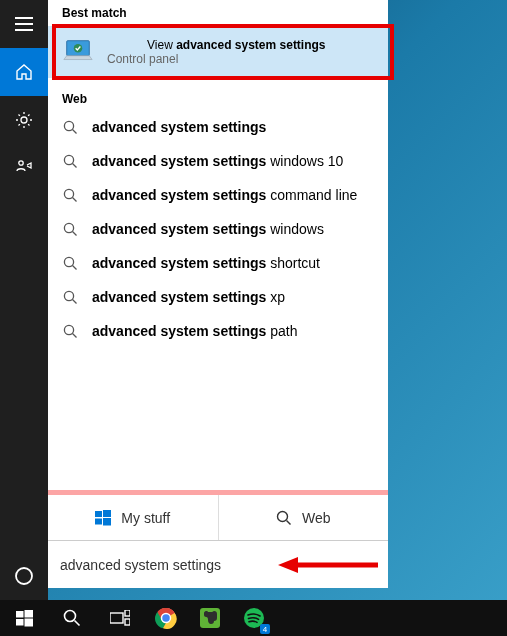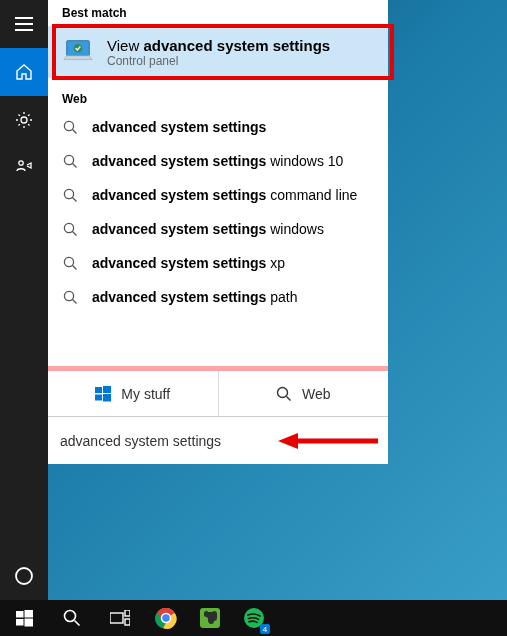--- a/index.html
+++ b/index.html
@@ -3,30 +3,30 @@
 <meta charset="utf-8">
 <style>
   * { margin: 0; padding: 0; box-sizing: border-box; font-family: "Segoe UI", sans-serif; }
   body { width: 507px; height: 636px; overflow: hidden; position: relative; background: linear-gradient(135deg, #0b4a6e 0%, #1b7aa8 40%, #3aa0c9 100%); }
   
   .sidebar { position: absolute; left: 0; top: 0; width: 48px; height: 600px; background: #1f1f1f; display: flex; flex-direction: column; }
   .sidebar-item { width: 48px; height: 48px; display: flex; align-items: center; justify-content: center; color: #fff; cursor: pointer; }
   .sidebar-item.active { background: #0078d7; }
   .sidebar-spacer { flex: 1; }
   
-  .search-panel { position: absolute; left: 48px; top: 0; width: 340px; height: 464px; background: #fff; display: flex; flex-direction: column; }
+  .search-panel { position: absolute; left: 48px; top: 0; width: 340px; height: 588px; background: #fff; display: flex; flex-direction: column; }
   
   .section-header { font-size: 12px; font-weight: 600; color: #000; padding: 6px 14px 6px 14px; }
   
   .best-match { position: relative; margin: 0 0 8px 0; }
   .best-match-row { display: flex; align-items: center; gap: 13px; padding: 10px 14px; background: #cde6f7; }
   .highlight-box { position: absolute; top: -2px; left: 4px; right: -6px; bottom: -2px; border: 4px solid #e60000; pointer-events: none; }
   .laptop-icon { width: 32px; height: 32px; display: flex; align-items: center; justify-content: center; }
   .bm-text { display: flex; flex-direction: column; }
-  .bm-title { font-size: 15px; color: #000; }
+  .bm-title { font-size: 12px; color: #000; margin-left: 40px; }
   .bm-title b { font-weight: 600; }
   .bm-sub { font-size: 12px; color: #666; }
   
   .web-header { padding: 6px 14px 4px 14px; font-size: 12px; font-weight: 600; color: #000; }
   
   .suggestions { flex: 1; overflow: hidden; }
   .sug-row { display: flex; align-items: center; gap: 14px; padding: 9px 14px; cursor: pointer; }
   .sug-icon { width: 16px; height: 16px; flex: none; display: flex; align-items: center; justify-content: center; color: #555; }
   .sug-text { font-size: 14px; color: #000; }
   .sug-text b { font-weight: 600; }
@@ -139,20 +139,29 @@
         </span>
         <span class="sug-text"><b>advanced system settings</b><span> windows</span></span>
       </div>
       <div class="sug-row">
         <span class="sug-icon">
           <svg width="15" height="15" viewBox="0 0 15 15">
             <circle cx="6" cy="6" r="4.6" fill="none" stroke="#555" stroke-width="1.3"></circle>
             <path d="M9.5 9.5l4 4" stroke="#555" stroke-width="1.3"></path>
           </svg>
         </span>
+        <span class="sug-text"><b>advanced system settings</b><span> shortcut</span></span>
+      </div>
+      <div class="sug-row">
+        <span class="sug-icon">
+          <svg width="15" height="15" viewBox="0 0 15 15">
+            <circle cx="6" cy="6" r="4.6" fill="none" stroke="#555" stroke-width="1.3"></circle>
+            <path d="M9.5 9.5l4 4" stroke="#555" stroke-width="1.3"></path>
+          </svg>
+        </span>
         <span class="sug-text"><b>advanced system settings</b><span> xp</span></span>
       </div>
       <div class="sug-row">
         <span class="sug-icon">
           <svg width="15" height="15" viewBox="0 0 15 15">
             <circle cx="6" cy="6" r="4.6" fill="none" stroke="#555" stroke-width="1.3"></circle>
             <path d="M9.5 9.5l4 4" stroke="#555" stroke-width="1.3"></path>
           </svg>
         </span>
         <span class="sug-text"><b>advanced system settings</b><span> path</span></span>

